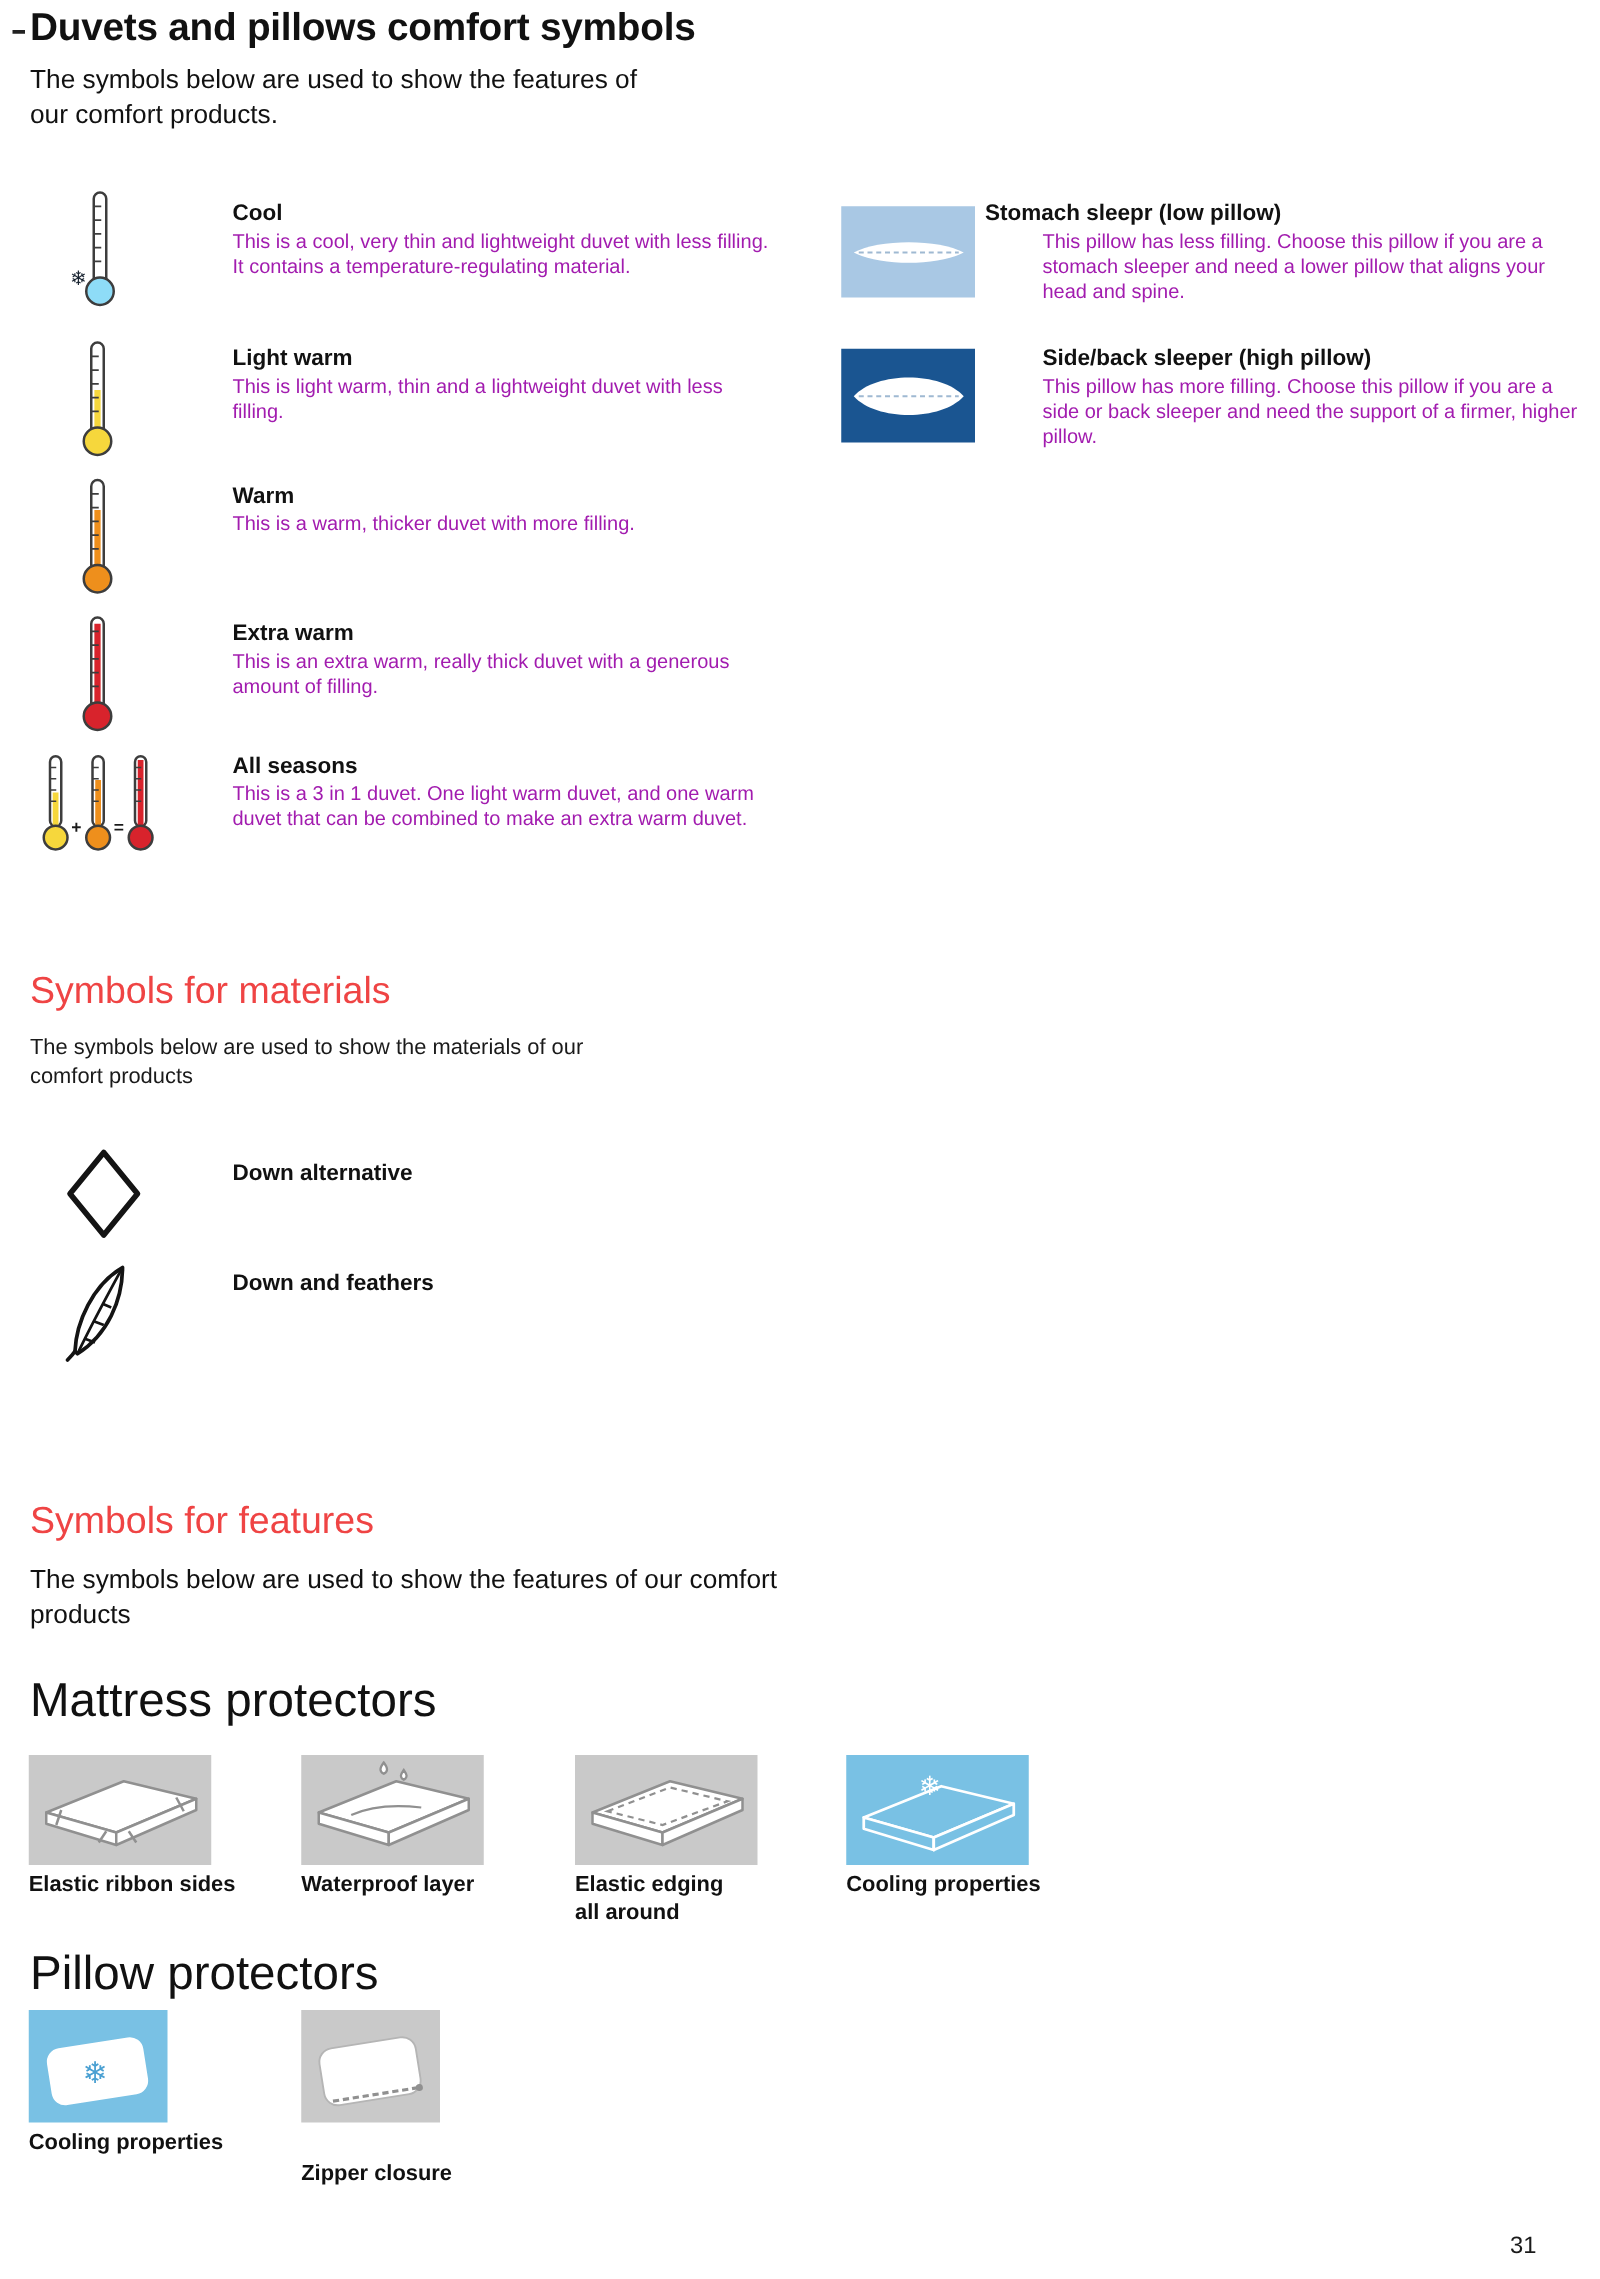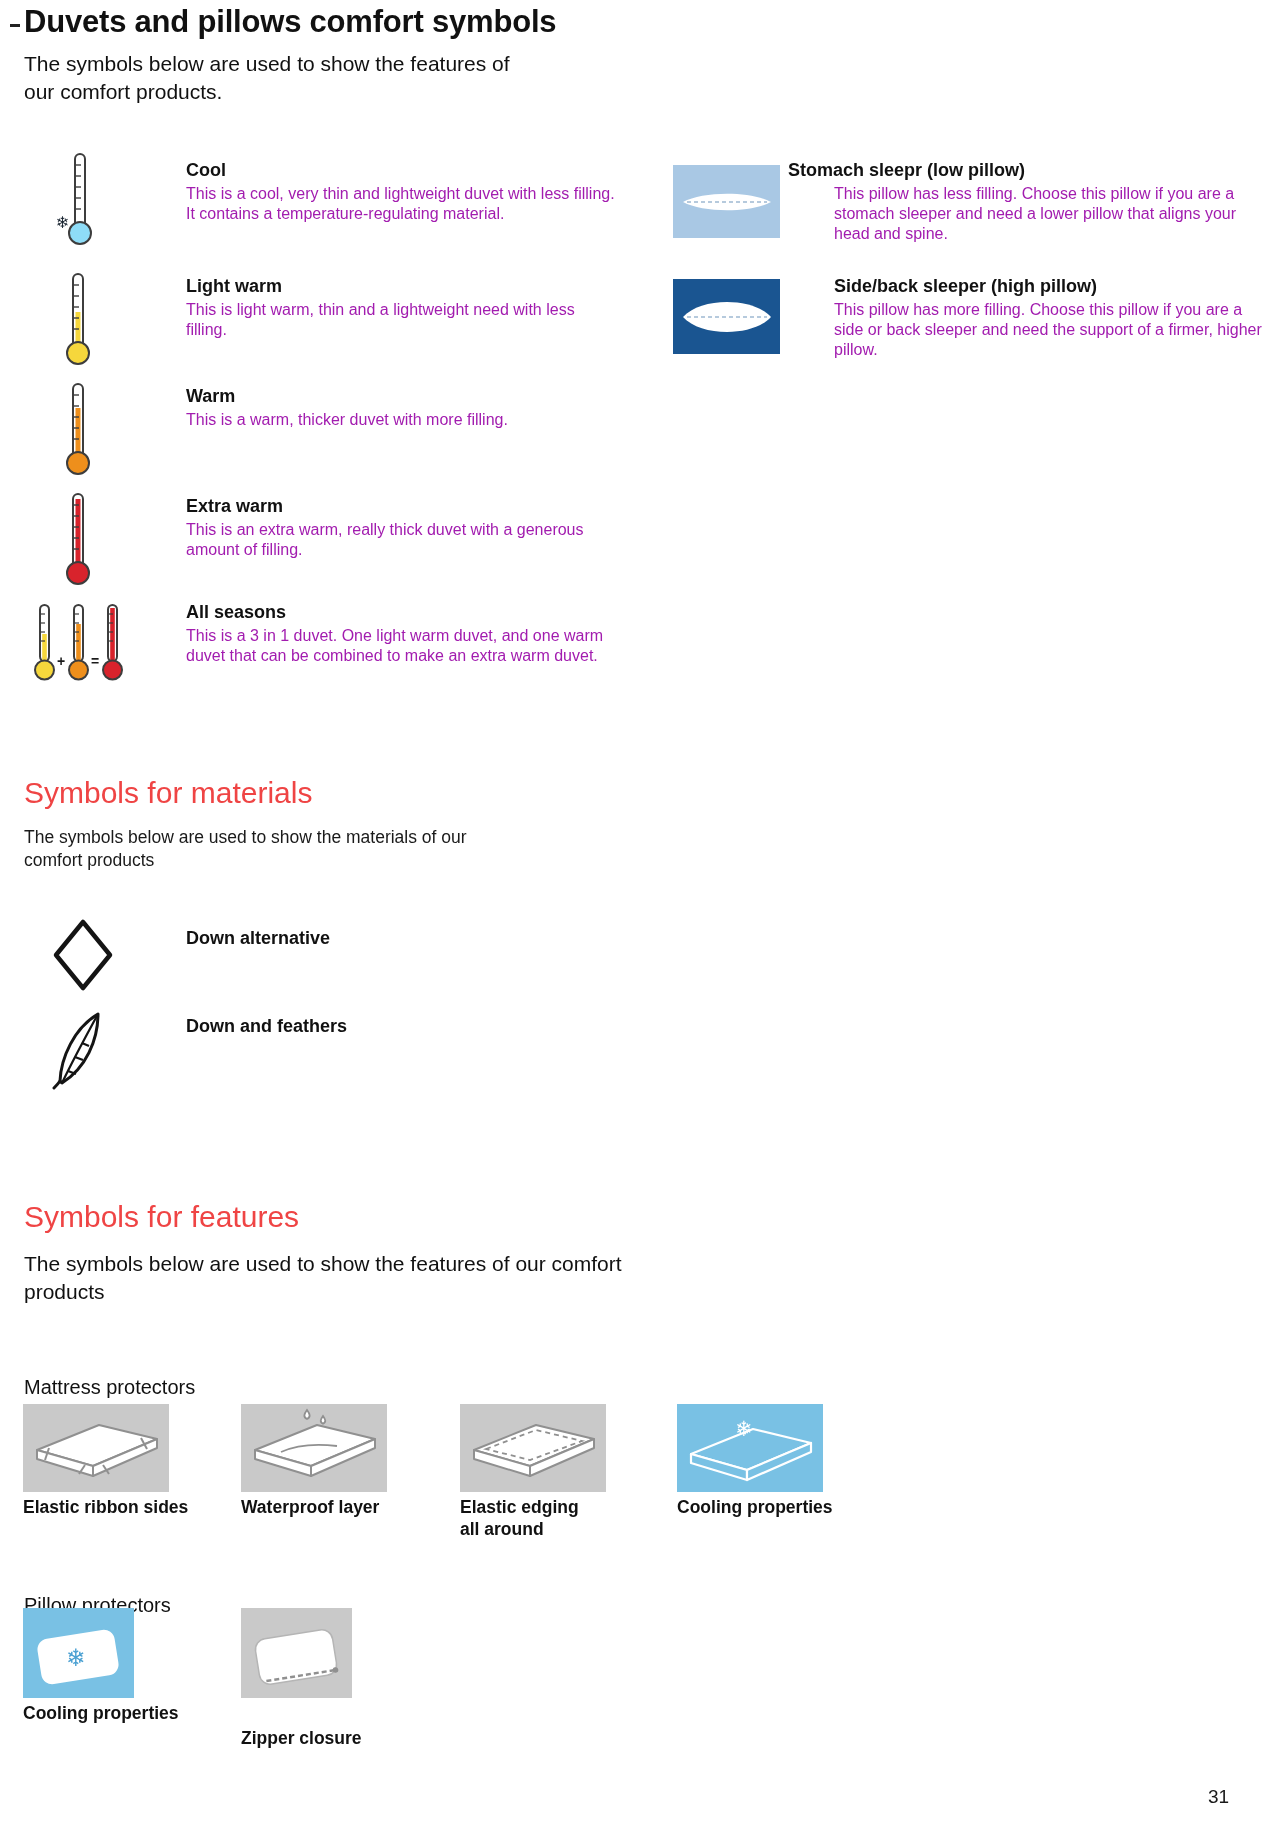--- a/index.html
+++ b/index.html
@@ -3,21 +3,21 @@
 <meta charset="utf-8">
 <style>
   * { margin:0; padding:0; box-sizing:border-box; }
   body {
     position:relative; width:1280px; height:1823px; background:#ffffff;
     font-family:"Liberation Sans", sans-serif; color:#1a1a1a; overflow:hidden;
   }
   .abs { position:absolute; }
   .page-title { font-size:31px; font-weight:600; color:#111; letter-spacing:-0.2px; }
   .section-title { font-size:30px; font-weight:400; color:#ef4444; }
-  .sub-section-title { font-size:20px; font-weight:400; color:#111;margin-top:36px; }
+  .sub-section-title { font-size:38px; font-weight:400; color:#111; }
   .lead { font-size:21px; line-height:28px; color:#111; }
   .small-lead { font-size:17.5px; line-height:23px; color:#1a1a1a; }
   .item-label { font-size:18px; font-weight:700; color:#111; }
   .item-desc { font-size:16px; line-height:20px; color:#a21caf; }
   .icon-box { display:flex; align-items:center; justify-content:center; }
   .protector-label { font-size:17.5px; font-weight:700; line-height:22px; color:#111; }
   .page-num { font-size:19px; color:#1a1a1a; }
   .title-dash { width:10px; height:3px; background:#222; }
 </style>
 </head>
@@ -52,21 +52,21 @@
       <line x1="9" y1="13" x2="15" y2="13"></line>
         <line x1="9" y1="24" x2="15" y2="24"></line>
       <line x1="9" y1="35" x2="15" y2="35"></line>
         <line x1="9" y1="46" x2="15" y2="46"></line>
       <line x1="9" y1="57" x2="15" y2="57"></line>
     </g>
     <circle cx="14" cy="81" r="11" fill="#f6d73c" stroke="#3d3d3d" stroke-width="2"></circle>
   </svg>
 </div>
 <div class="abs item-label" style="left:186px; top:276px;">Light warm</div>
-<div class="abs item-desc" style="left:186px; top:300px; width:432px;">This is light warm, thin and a lightweight need with less filling.</div>
+<div class="abs item-desc" style="left:186px; top:300px; width:432px;">This is light warm, thin and a lightweight duvet with less filling.</div>
 
 <div class="abs icon-box" style="left:64px; top:382px;">
   <svg width="30" height="94" viewBox="0 0 30 94">
     <rect x="9" y="2" width="10" height="74" rx="5" fill="#fff" stroke="#3d3d3d" stroke-width="2"></rect>
     <rect x="11.5" y="26" width="5" height="48" fill="#ee8f1c"></rect>
     <g stroke="#3d3d3d" stroke-width="1.4">
       <line x1="9" y1="13" x2="15" y2="13"></line>
         <line x1="9" y1="24" x2="15" y2="24"></line>
       <line x1="9" y1="35" x2="15" y2="35"></line>
         <line x1="9" y1="46" x2="15" y2="46"></line>

